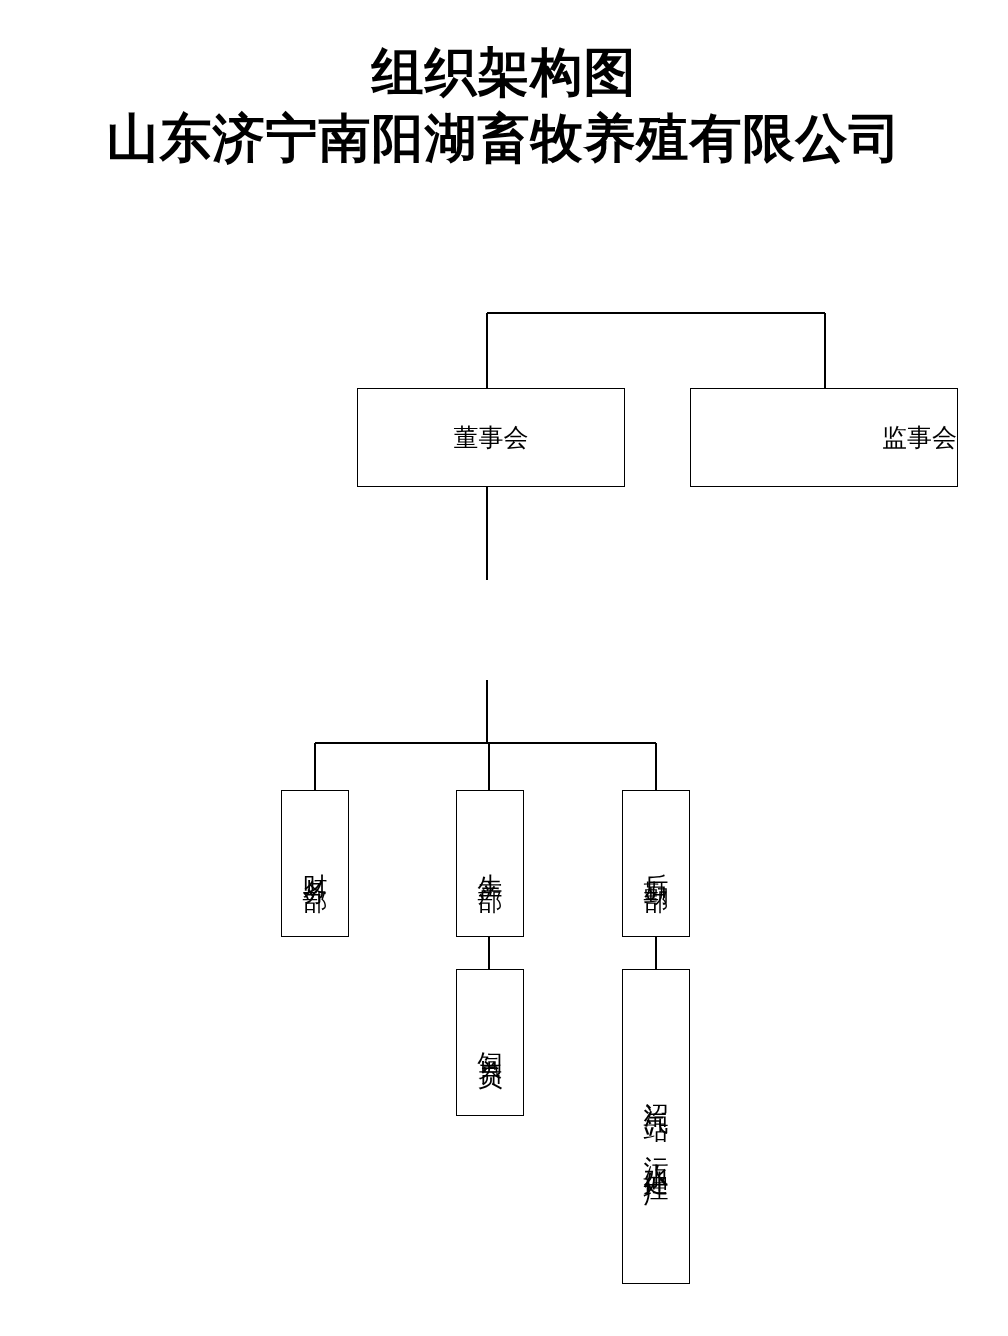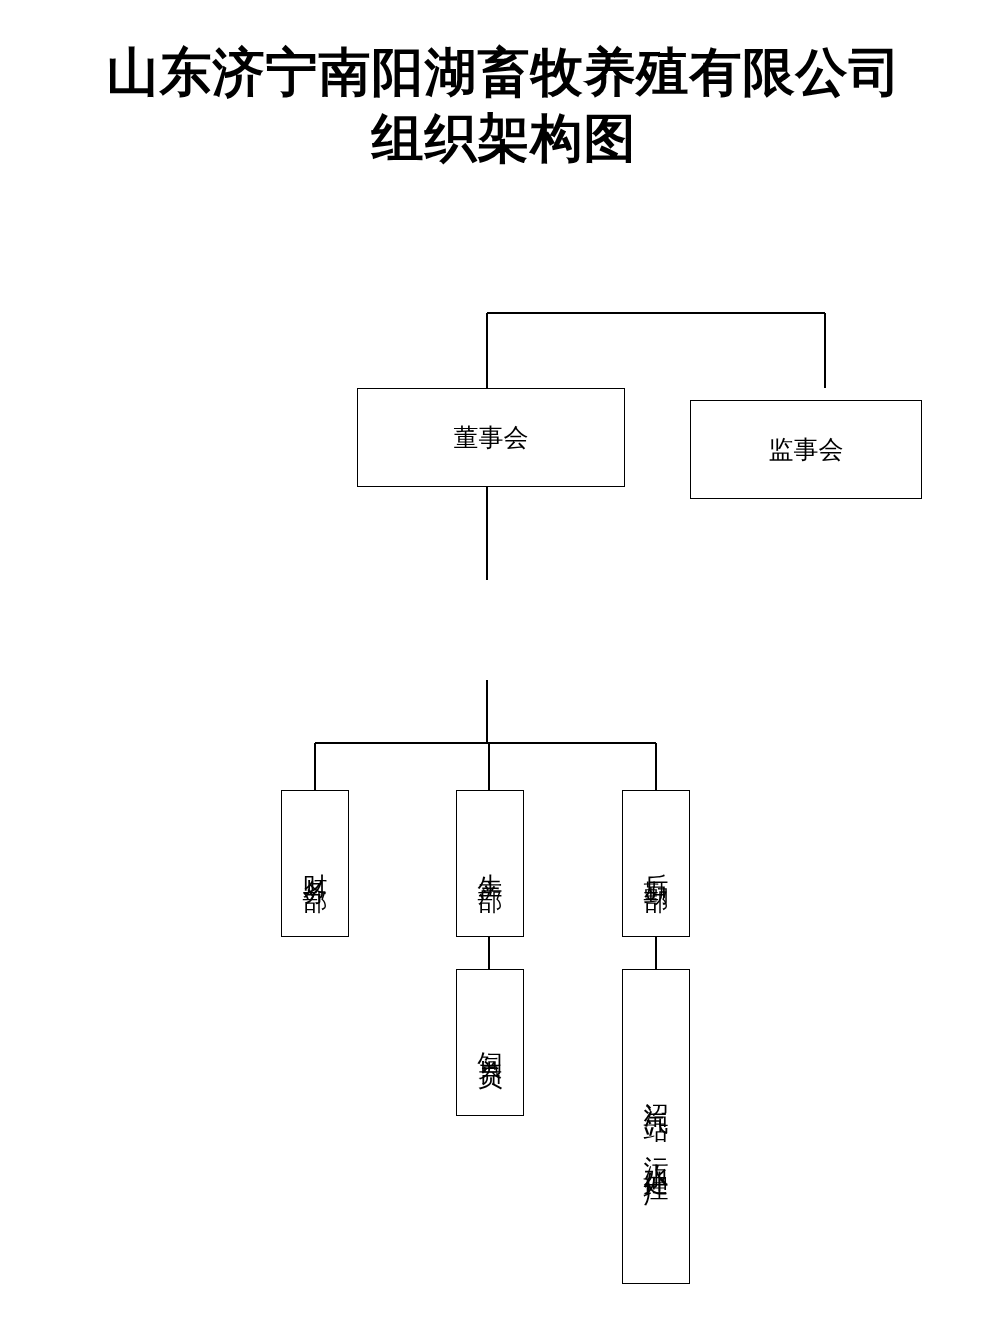--- a/index.html
+++ b/index.html
@@ -71,22 +71,22 @@
     text-orientation: upright;
     letter-spacing: 7px;
     line-height: 1;
     white-space: nowrap;
   }
 </style>
 </head>
 <body>
 
 <div id="title-block">
+  <div class="title-line">组织架构图</div>
   <div class="title-line">山东济宁南阳湖畜牧养殖有限公司</div>
-  <div class="title-line">组织架构图</div>
 </div>
 
 <div id="chart">
 
   <svg id="svg-lines" width="1008" height="1336">
     <g stroke="#000000" stroke-width="1.6" fill="none" shape-rendering="crispEdges">
 
       <line x1="487" y1="313" x2="825" y2="313"></line>
       <line x1="487" y1="313" x2="487" y2="388"></line>
       <line x1="825" y1="313" x2="825" y2="388"></line>
@@ -102,21 +102,21 @@
       <line x1="489" y1="937" x2="489" y2="969"></line>
 
       <line x1="656" y1="937" x2="656" y2="969"></line>
     </g>
   </svg>
 
   <div class="node" style="left:357px; top:388px; width:268px; height:99px;">
     <span class="label">董事会</span>
   </div>
 
-  <div class="node" style="left:690px; top:400px; width:232px; height:99px;">
+  <div class="node" style="left:690px; top:388px; width:268px; height:99px;justify-content:flex-end;">
     <span class="label">监事会</span>
   </div>
 
 
   <div class="node vertical" style="left:281px; top:790px; width:68px; height:147px;">
     <span class="label">财务部</span>
   </div>
 
   <div class="node vertical" style="left:456px; top:790px; width:68px; height:147px;">
     <span class="label">生产部</span>

